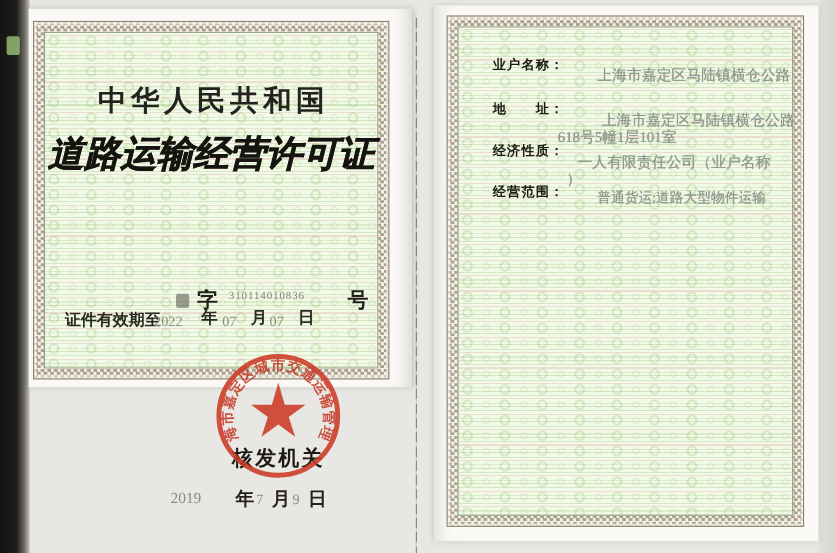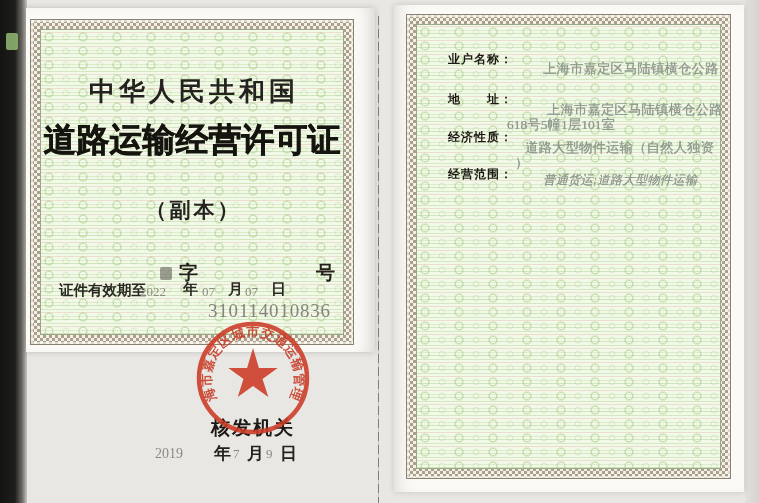--- a/index.html
+++ b/index.html
@@ -40,44 +40,44 @@
         rgba(130,185,90,.20) 3px 4px, transparent 4px 7px,
         rgba(205,125,110,.22) 7px 8px, transparent 8px 10px,
         rgba(130,185,90,.28) 10px 11px, transparent 11px 14px);
     background-size:34px 14px, 34px 14px, auto;}
 
   
   .country{position:absolute;top:44px;left:0;width:100%;text-align:center;
     font-size:26px;font-weight:bold;color:#24221e;letter-spacing:4px;padding-left:4px;box-sizing:border-box;}
   .permit-title{position:absolute;top:88px;left:0;width:100%;text-align:center;
     font-family:"Liberation Sans","DejaVu Sans",sans-serif;
-    font-size:33px;font-weight:900;color:#16140f;letter-spacing:0px;-webkit-text-stroke:.6px #16140f;}
+    font-size:33px;font-weight:900;color:#16140f;letter-spacing:0px;font-style:italic;-webkit-text-stroke:.6px #16140f;}
   .copy-label{position:absolute;top:166px;left:0;width:100%;text-align:center;
     font-size:21px;font-weight:bold;color:#24221e;letter-spacing:3px;padding-left:3px;box-sizing:border-box;}
 
   .row-abs span{position:absolute;white-space:nowrap;}
   .lic-row{position:absolute;top:230px;left:0;width:100%;height:24px;}
   .lic-prefix{left:18px;top:0;font-size:19px;font-weight:bold;color:#23201b;letter-spacing:1px;}
   .redact-smudge{position:absolute;left:119px;top:7px;width:12px;height:13px;background:#55534d;opacity:.55;border-radius:2px;filter:blur(.7px);}
   .lic-zi{left:138px;top:0;font-size:19px;font-weight:bold;color:#23201b;}
-  .lic-number{left:167px;top:4px;font-size:19px;color:#84837c;letter-spacing:.8px;margin-top:36px;}
+  .lic-number{left:167px;top:4px;font-size:10px;color:#84837c;letter-spacing:.8px;}
   .lic-hao{left:275px;top:0;font-size:19px;font-weight:bold;color:#23201b;}
 
   .val-row{position:absolute;top:250px;left:0;width:100%;height:20px;}
   .val-label{left:18px;top:1px;font-size:14.5px;font-weight:bold;color:#2a2722;}
   .g-num{color:#8b8a82;}
   .val-year{left:99px;top:4px;font-size:13px;}
   .val-yu{left:142px;top:0;font-size:15px;font-weight:bold;color:#2a2722;}
   .val-month{left:161px;top:4px;font-size:13px;}
   .val-mu{left:187px;top:0;font-size:15px;font-weight:bold;color:#2a2722;}
   .val-day{left:204px;top:4px;font-size:13px;}
   .val-du{left:230px;top:0;font-size:15px;font-weight:bold;color:#2a2722;}
 
   .issuer{position:absolute;top:374px;left:150px;width:124px;text-align:center;
-    font-size:19px;font-weight:bold;color:#1d1a16;letter-spacing:2px;z-index:1;margin-top:11px;}
+    font-size:19px;font-weight:bold;color:#1d1a16;letter-spacing:2px;z-index:1;}
   .seal{position:absolute;left:150px;top:286px;width:124px;height:124px;opacity:.88;z-index:2;}
 
   .date-row{position:absolute;top:412px;left:0;width:100%;height:22px;}
   .d-year{left:114px;top:4px;font-size:14px;}
   .d-yu{left:173px;top:0;font-size:17px;font-weight:bold;color:#25221d;}
   .d-month{left:192px;top:4px;font-size:13px;}
   .d-mu{left:206px;top:0;font-size:17px;font-weight:bold;color:#25221d;}
   .d-day{left:225px;top:4px;font-size:13px;}
   .d-du{left:239px;top:0;font-size:17px;font-weight:bold;color:#25221d;}
 
@@ -96,21 +96,20 @@
   <div class="fold-line"></div>
 
   <div class="page page-left">
     <div class="frame frame-l">
       <div class="cert-green">
 
         <div class="country">中华人民共和国</div>
 
         <div class="permit-title">道路运输经营许可证</div>
 
-        <div class="copy-label">（副本）</div>
 
         <div class="lic-row row-abs">
           <span class="redact-smudge"></span>
           <span class="lic-zi">字</span>
           <span class="lic-number">310114010836</span>
           <span class="lic-hao">号</span>
         </div>
 
         <div class="val-row row-abs">
           <span class="val-label">证件有效期至</span>
@@ -156,26 +155,26 @@
         </div>
 
         <div>
           <span class="f-label" style="left:31px;top:66px;">地　　址：</span>
           <span class="f-value" style="left:130px;top:76px;">上海市嘉定区马陆镇横仓公路</span>
           <span class="f-value" style="left:90px;top:91px;">618号5幢1层101室</span>
         </div>
 
         <div>
           <span class="f-label" style="left:31px;top:104px;">经济性质：</span>
-          <span class="f-value" style="left:108px;top:114px;">道路大型物件运输（自然人独资</span>
+          <span class="f-value" style="left:108px;top:114px;">一人有限责任公司（业户名称</span>
           <span class="f-value" style="left:98px;top:129px;">）</span>
         </div>
 
         <div>
           <span class="f-label" style="left:31px;top:141px;">经营范围：</span>
-          <span class="f-value" style="left:126px;top:147px;font-size:12.5px;font-style:italic;">普通货运;道路大型物件运输</span>
+          <span class="f-value" style="left:126px;top:147px;font-size:12.5px;">普通货运;道路大型物件运输</span>
         </div>
 
       </div>
     </div>
   </div>
 
 </div>
 
 </body></html>

